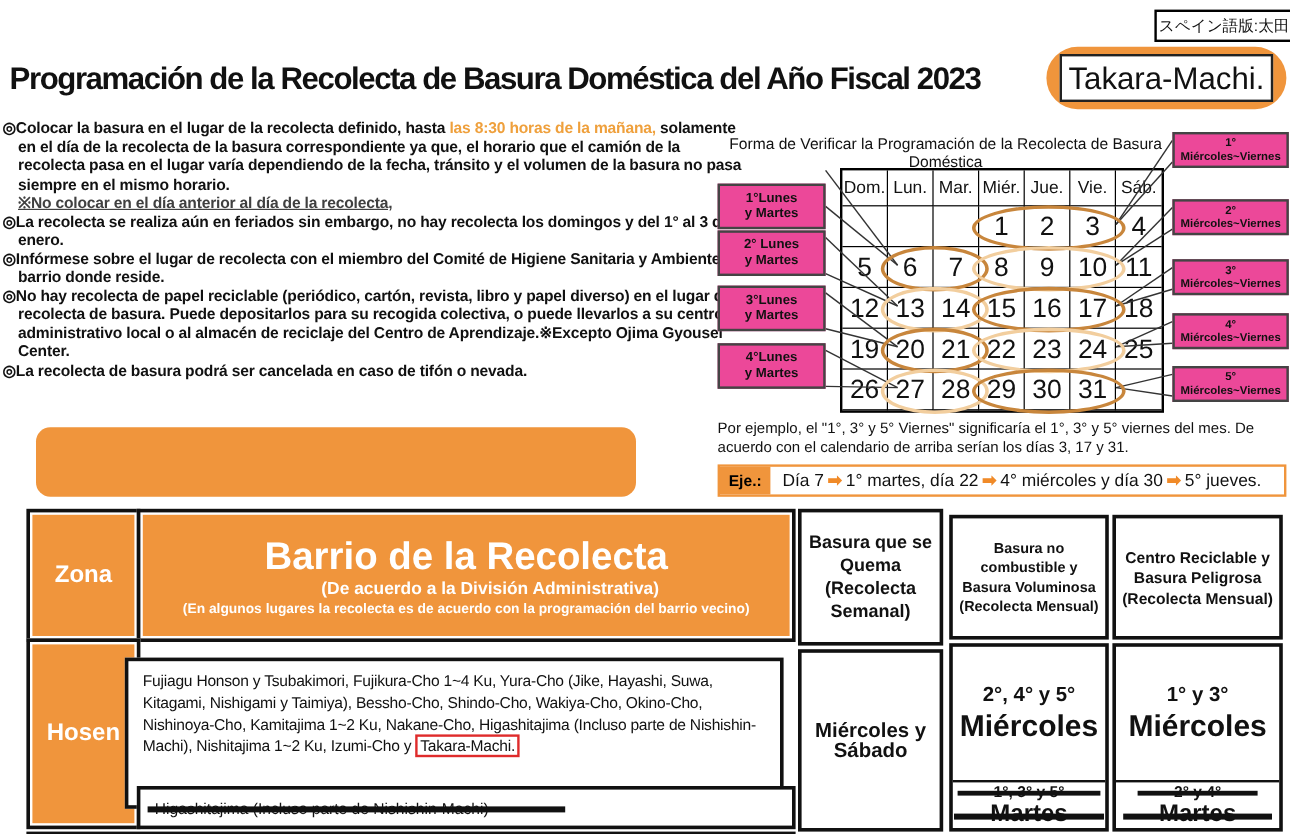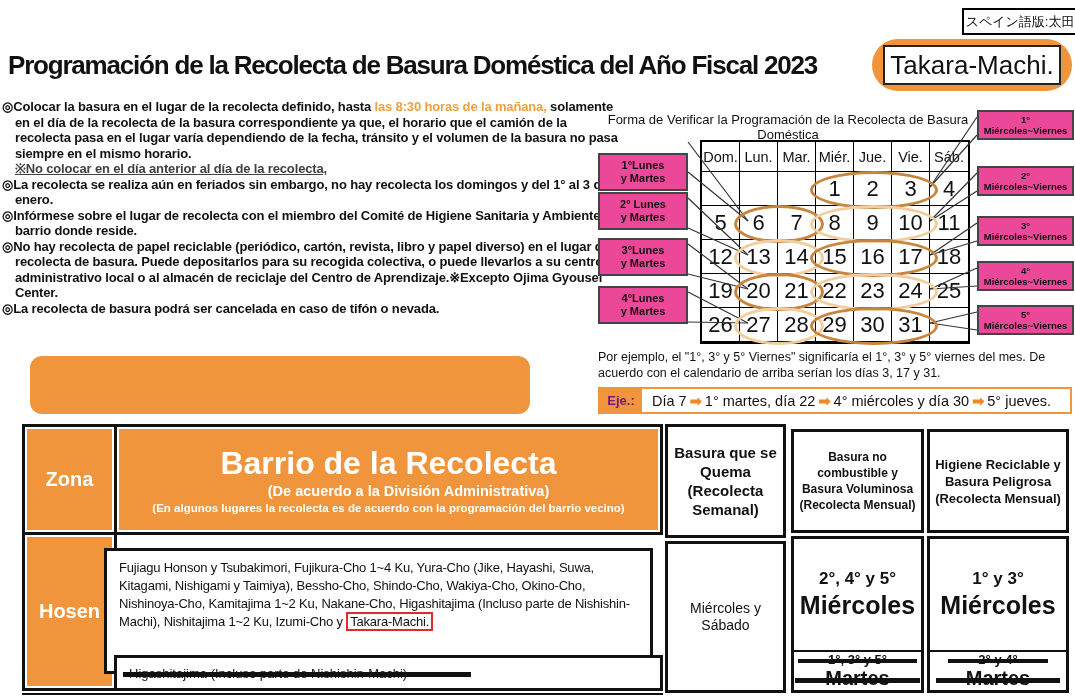--- a/index.html
+++ b/index.html
@@ -47,21 +47,21 @@
   #pointer-svg{position:absolute;left:0;top:0;width:477px;height:312px;z-index:1;}
   #pointer-svg line{stroke:#333;stroke-width:1.2;}
   .co{position:absolute;border:2px solid #444;background:#ec4899;z-index:2;box-sizing:border-box;
     display:flex;align-items:center;justify-content:center;text-align:center;font-weight:bold;}
   .co-left{left:0;width:90px;height:38px;flex-direction:column;font-size:11px;line-height:13px;}
   .co-right{left:379px;width:97px;height:30px;font-size:9.5px;}
 
   
   #example-text{left:598px;top:349px;width:476px;font-size:12.5px;line-height:16px;}
   #eje-box{left:598px;top:387px;width:474px;height:27px;border:2px solid #F0953C;display:flex;box-sizing:border-box;}
-  #eje-label{width:42px;background:#F0953C;color:#701a75;font-weight:bold;font-size:13px;
+  #eje-label{width:42px;background:#F0953C;color:#000000;font-weight:bold;font-size:13px;
     display:flex;align-items:center;justify-content:center;}
   #eje-text{flex:1;display:flex;align-items:center;padding-left:10px;font-size:14.5px;}
   .arrow{color:#F08A28;font-weight:bold;padding:0 3px;}
 
   
   .tbox{position:absolute;border:3px solid #111;background:#fff;box-sizing:border-box;}
   .fill{position:absolute;inset:2px;background:#F0953C;}
   .tcontent{position:relative;width:100%;height:100%;display:flex;flex-direction:column;
     align-items:center;justify-content:center;text-align:center;}
   #zona-h{left:22px;top:424px;width:95px;height:111px;}
@@ -78,21 +78,21 @@
   .zona-label{color:#fff;font-weight:bold;font-size:20px;}
   .barrio-title{color:#fff;font-weight:bold;font-size:32px;line-height:36px;}
   .barrio-sub1{color:#fff;font-weight:bold;font-size:14.5px;margin-top:2px;padding-left:40px;}
   .barrio-sub2{color:#fff;font-weight:bold;font-size:11.5px;margin-top:3px;}
   .colhead{font-weight:bold;font-size:15px;line-height:19px;padding:2px;}
   .colhead-sm{font-weight:bold;font-size:12px;line-height:16px;padding:2px;}
   .colhead-md{font-weight:bold;font-size:13px;line-height:17px;padding:2px;}
   #barrio-b .listtext{padding:8px 8px 0 12px;font-size:13px;line-height:18px;letter-spacing:-0.2px;text-align:left;}
   #takara-box{border:2.5px solid #DF2B2B;padding:0 2px;}
   #barrio-s .tcontent{align-items:flex-start;justify-content:center;padding-left:12px;font-size:13px;}
-  .weekday-sm{font-weight:normal;font-size:14px;line-height:17px;}
+  .weekday-sm{font-weight:bold;font-size:17px;line-height:17px;}
   .sched-top{height:119px;display:flex;flex-direction:column;align-items:center;justify-content:center;border-bottom:2px solid #111;}
   .sched-ord{font-weight:bold;font-size:17px;}
   .sched-day{font-weight:bold;font-size:25px;margin-top:2px;}
   .sched-struck{flex:1;display:flex;flex-direction:column;align-items:center;justify-content:center;}
   .struck-ord{font-weight:bold;font-size:13px;}
   .struck-day{font-weight:bold;font-size:20px;}
   .thick-strike{position:relative;display:inline-block;}
   .thick-strike::after{content:"";position:absolute;left:-30px;right:-30px;top:46%;height:4px;background:#111;}
   .thick-strike.big::after{height:5px;top:48%;}
   .thick-strike.long::after{left:-6px;right:-64px;height:5px;}
@@ -252,21 +252,21 @@
       <span class="colhead">Basura que se Quema (Recolecta Semanal)</span>
     </div>
 </div>
 <div class="tbox" id="nocomb-h">
   <div class="tcontent">
       <span class="colhead-sm">Basura no combustible y Basura Voluminosa (Recolecta Mensual)</span>
     </div>
 </div>
 <div class="tbox" id="recic-h">
   <div class="tcontent">
-      <span class="colhead-md">Higiene Reciclable y Basura Peligrosa (Recolecta Mensual)</span>
+      <span class="colhead-md">Centro Reciclable y Basura Peligrosa (Recolecta Mensual)</span>
     </div>
 </div>
 
 <div class="tbox" id="zona-b">
   <div class="fill"></div>
   <div class="tcontent">
       <span class="zona-label">Hosen</span>
     </div>
 </div>
 <div class="tbox" id="barrio-b">

